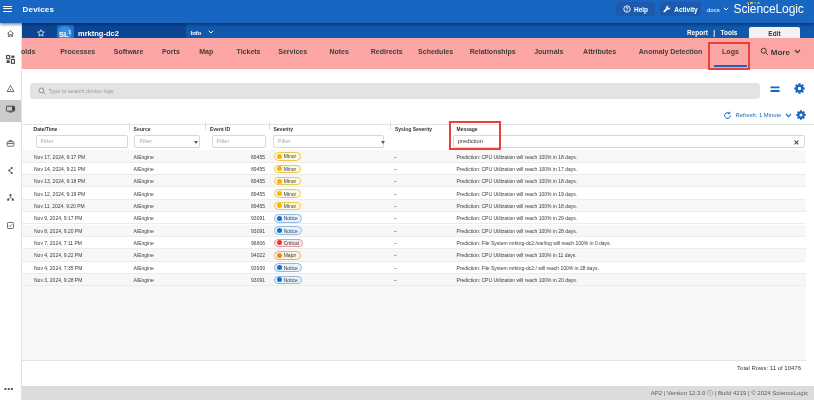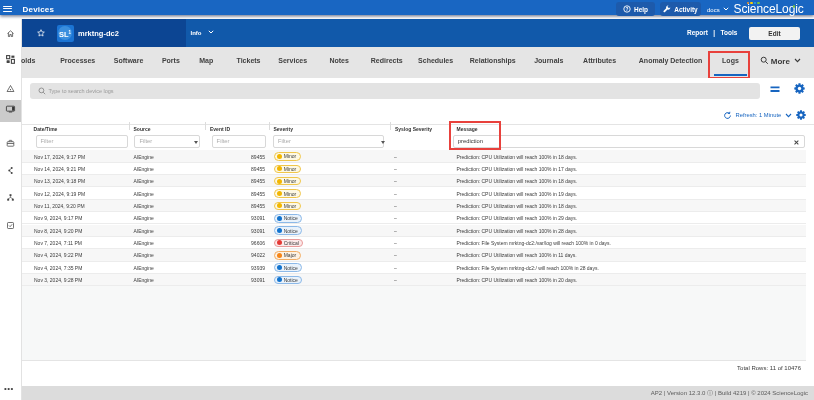--- a/index.html
+++ b/index.html
@@ -1,15 +1,15 @@
 <!DOCTYPE html>
 <html><head><meta charset="utf-8"><style>
 *{margin:0;padding:0;box-sizing:border-box;}
 html,body{width:814px;height:400px;overflow:hidden;font-family:"Liberation Sans",sans-serif;background:#fff;position:relative;}
-#topbar{position:absolute;left:0;top:0;width:814px;height:15px;background:#1966c2;color:#fff;box-shadow:0 1.5px 3px rgba(5,20,60,0.55);z-index:5;}
+#topbar{position:absolute;left:0;top:0;width:814px;height:23px;background:#1966c2;color:#fff;box-shadow:0 1.5px 3px rgba(5,20,60,0.55);z-index:5;}
 #hamb{position:absolute;left:3px;top:6px;width:9px;}
 #hamb div{height:1.2px;background:#fff;margin-bottom:1.1px;border-radius:1px;}
 #ttl{position:absolute;left:22.5px;top:4.5px;font-size:8px;font-weight:700;letter-spacing:.2px;}
 .tbtn{position:absolute;top:2px;height:14px;background:#1d5aab;border-radius:3px;color:#fff;font-size:6.5px;font-weight:700;display:flex;align-items:center;justify-content:center;gap:3px;}
 #docs{position:absolute;left:707px;top:6.5px;font-size:6px;font-weight:400;color:#fff;}
 #logo{position:absolute;left:733.5px;top:2px;font-size:12px;color:#fff;font-weight:400;letter-spacing:-0.1px;}
 .ldot{position:absolute;width:2.6px;height:2.6px;border-radius:50%;top:-0.5px;}
 #side{position:absolute;left:0;top:19px;width:22px;height:381px;background:#fff;border-right:1px solid #e2e2e2;}
 #side .hl{position:absolute;left:0;top:81px;width:21px;height:22px;background:#cbcbcb;}
 #side svg{position:absolute;left:6px;}
@@ -17,21 +17,21 @@
 #devbar{position:absolute;left:22px;top:19px;width:792px;height:28px;background:#1159aa;}
 #devdark{position:absolute;left:0;top:0;width:164px;height:28px;background:#0c4593;}
 #star{position:absolute;left:14.5px;top:9.8px;}
 #star svg{display:block;}
 #sltile{position:absolute;left:34.5px;top:5.5px;width:17px;height:17px;background:#1b74d4;border-radius:2px;}
 #sltile .circ{position:absolute;left:1.5px;top:1.5px;width:14px;height:14px;border-radius:50%;background:#3a8ede;color:#fff;font-size:7.5px;font-weight:700;text-align:center;line-height:14px;}
 #devname{position:absolute;left:56px;top:9.5px;color:#fff;font-size:7.5px;font-weight:700;}
 #info{position:absolute;left:168.5px;top:10.5px;color:#fff;font-size:6px;font-weight:700;}
 #reptools{position:absolute;left:665px;top:10px;color:#fff;font-size:6.5px;font-weight:700;}
 #editbtn{position:absolute;left:727px;top:7.5px;width:51px;height:13px;background:#f2f2f2;border-radius:2px;color:#333;font-size:6.5px;font-weight:700;text-align:center;line-height:13px;}
-#tabs{position:absolute;left:22px;top:47px;width:792px;height:31px;background:#e5e5e5;}
+#tabs{position:absolute;left:22px;top:38px;width:792px;height:31px;background:#fca5a5;}
 .tab{position:absolute;top:57px;font-size:7px;color:#3f3f3f;font-weight:700;}
 #tabs .tab{top:10px;}
 #logsul{position:absolute;left:691.5px;top:26.5px;width:33px;height:2px;background:#1765c0;}
 #redbox1{position:absolute;left:685.5px;top:4.3px;width:42px;height:28px;border:2px solid #e8413c;}
 #more{position:absolute;left:737.5px;top:9px;font-size:8px;color:#3a3a3a;font-weight:700;white-space:nowrap;}
 #searchrow{position:absolute;left:22px;top:78px;width:792px;height:23px;background:#fff;}
 #sinput{position:absolute;left:7.5px;top:4.5px;width:730px;height:16px;background:#e3e3e3;border-radius:3px;color:#9a9a9a;font-size:5.5px;line-height:16px;padding-left:19px;}
 #panel{position:absolute;left:22px;top:101px;width:792px;height:284px;background:#fff;}
 #hline{position:absolute;left:0;top:23px;width:792px;height:1px;background:#e4e4e4;}
 #refresh{position:absolute;left:701px;top:8px;height:12px;color:#1765c0;font-size:5.8px;font-weight:400;white-space:nowrap;display:flex;align-items:center;}

